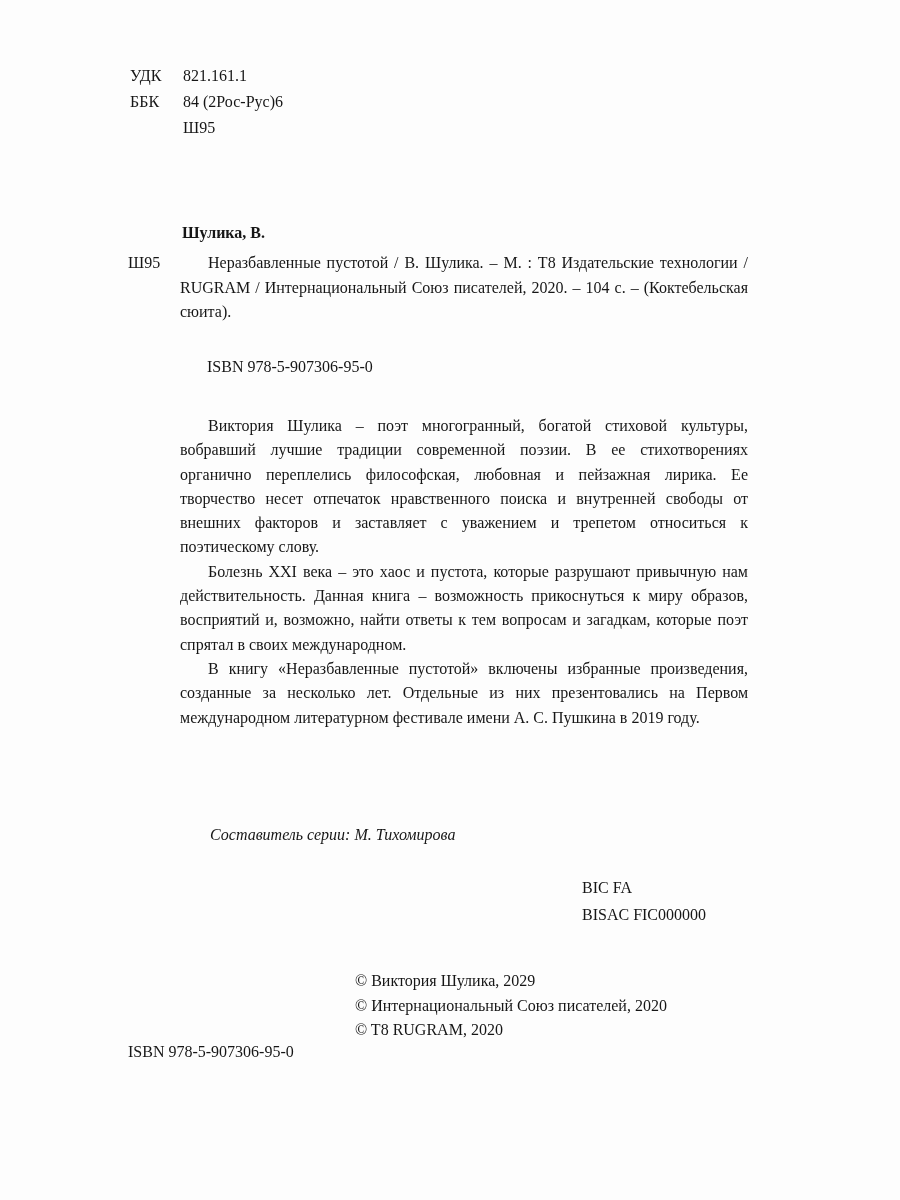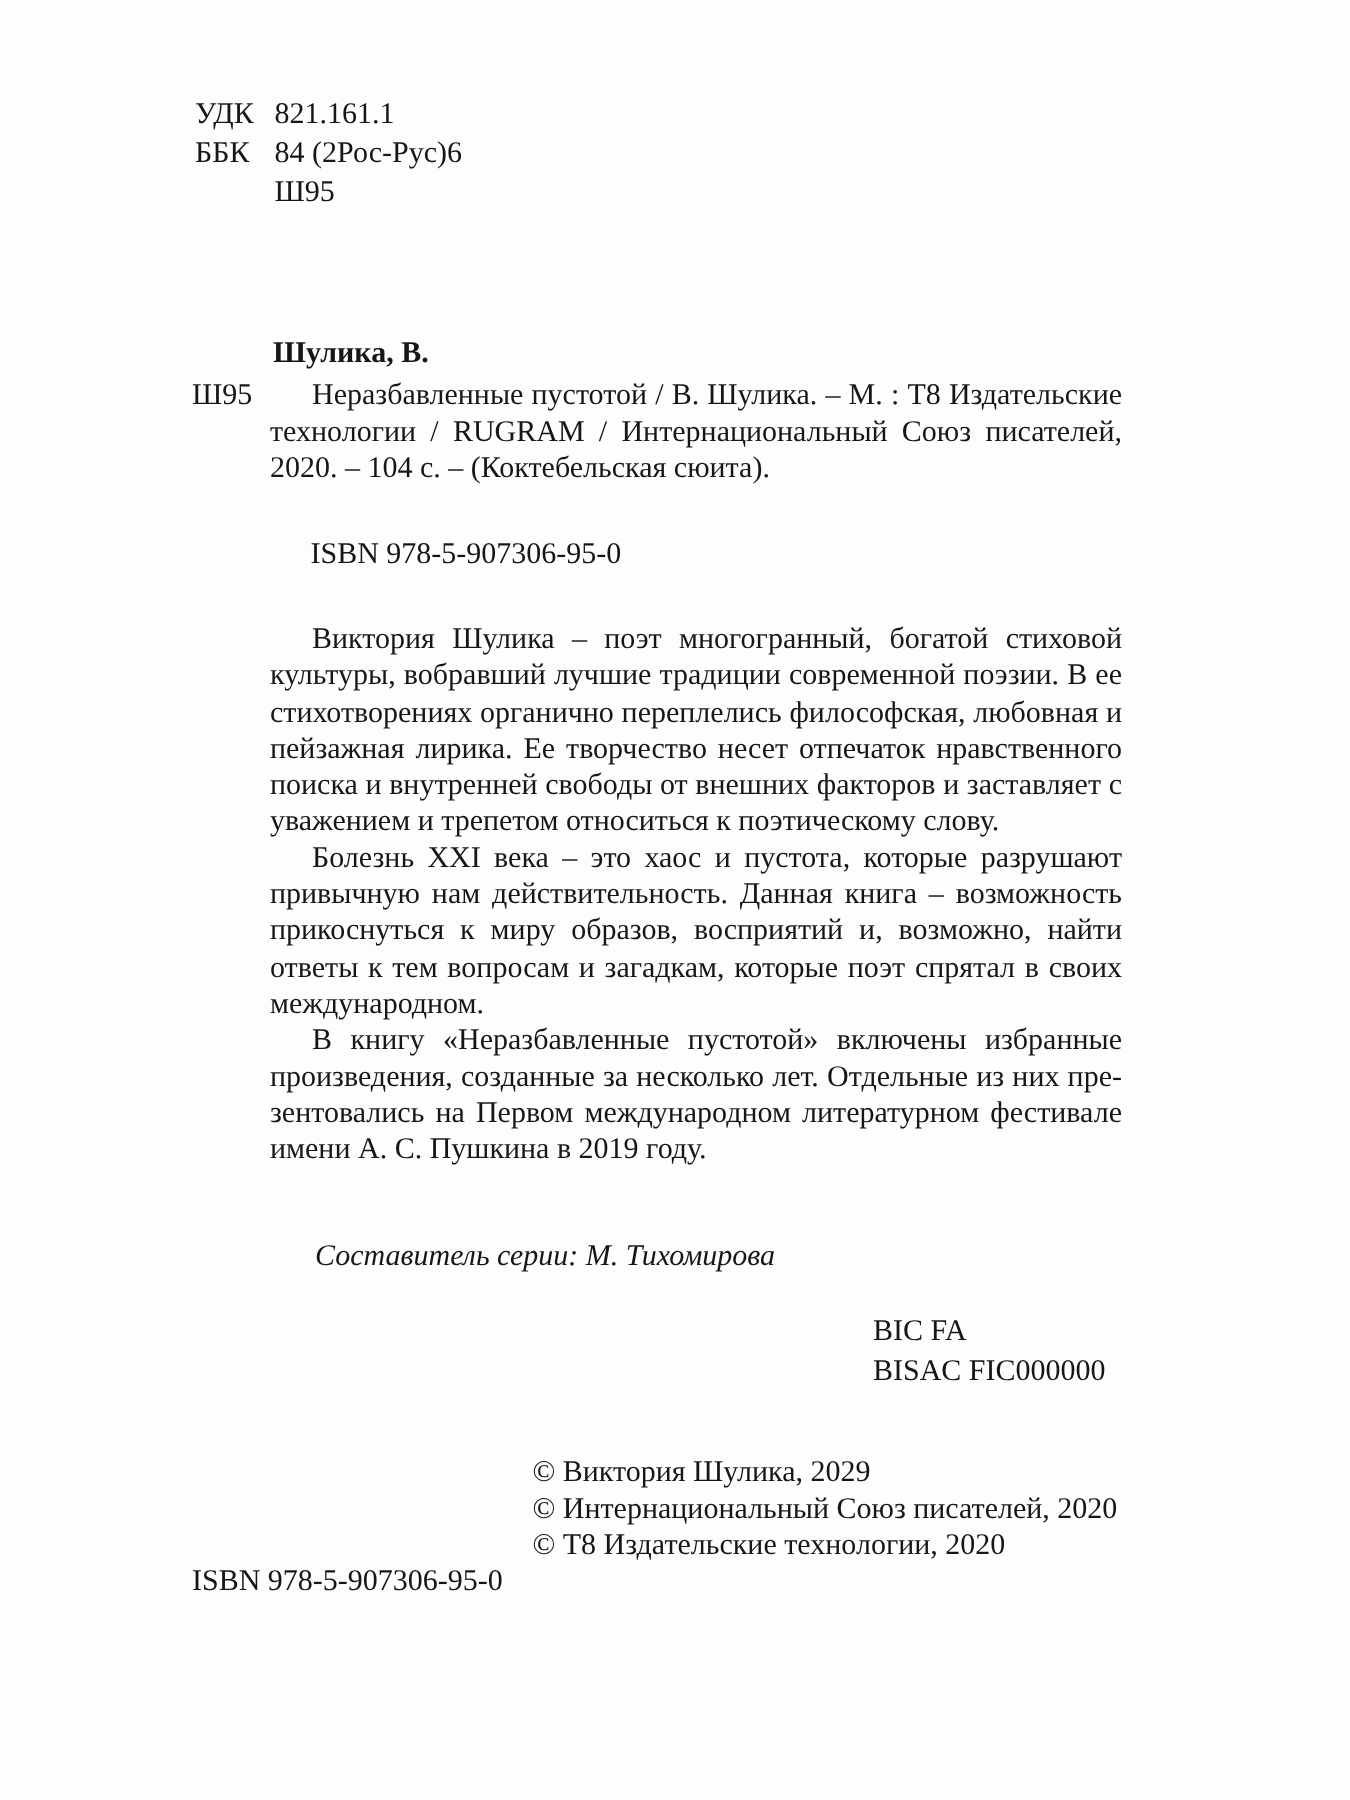--- a/index.html
+++ b/index.html
@@ -7,21 +7,21 @@
     padding: 0;
     background: #fdfdfd;
   }
   .page {
     position: relative;
     width: 900px;
     height: 1200px;
     background: #fdfdfd;
     color: #161616;
     font-family: "Liberation Serif", "DejaVu Serif", serif;
-    font-size: 20px;
+    font-size: 16px;
     overflow: hidden;
   }
 
   
   .catalog {
     position: absolute;
     left: 130px;
     top: 63px;
     line-height: 26px;
   }
@@ -139,16 +139,16 @@
 
   <div class="classification">
     <div>BIC FA</div>
     <div>BISAC FIC000000</div>
   </div>
 
   <div class="copyright-isbn">ISBN 978-5-907306-95-0</div>
   <div class="copyright-list">
     <div>© Виктория Шулика, 2029</div>
     <div>© Интернациональный Союз писателей, 2020</div>
-    <div>© Т8 Издательские технологии, 2020</div>
+    <div>© T8 RUGRAM, 2020</div>
   </div>
 
 </div>
 
 </body></html>

